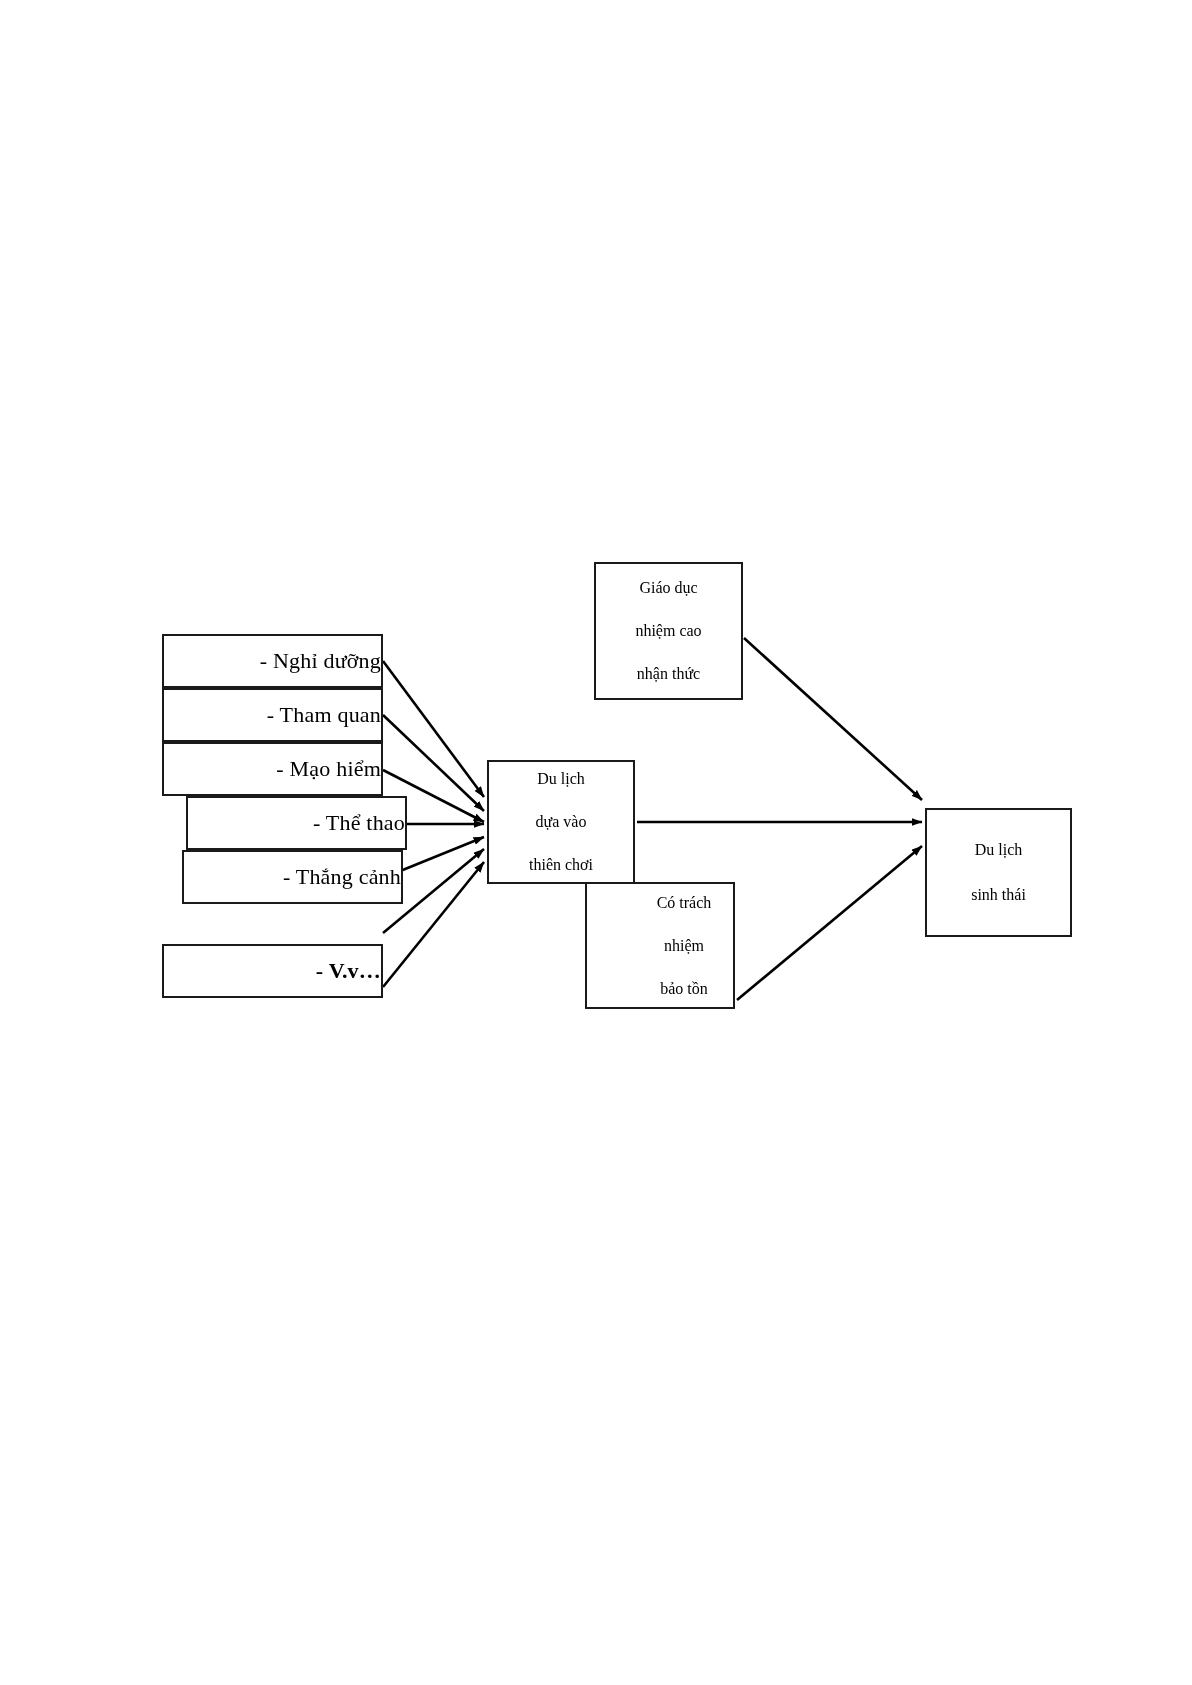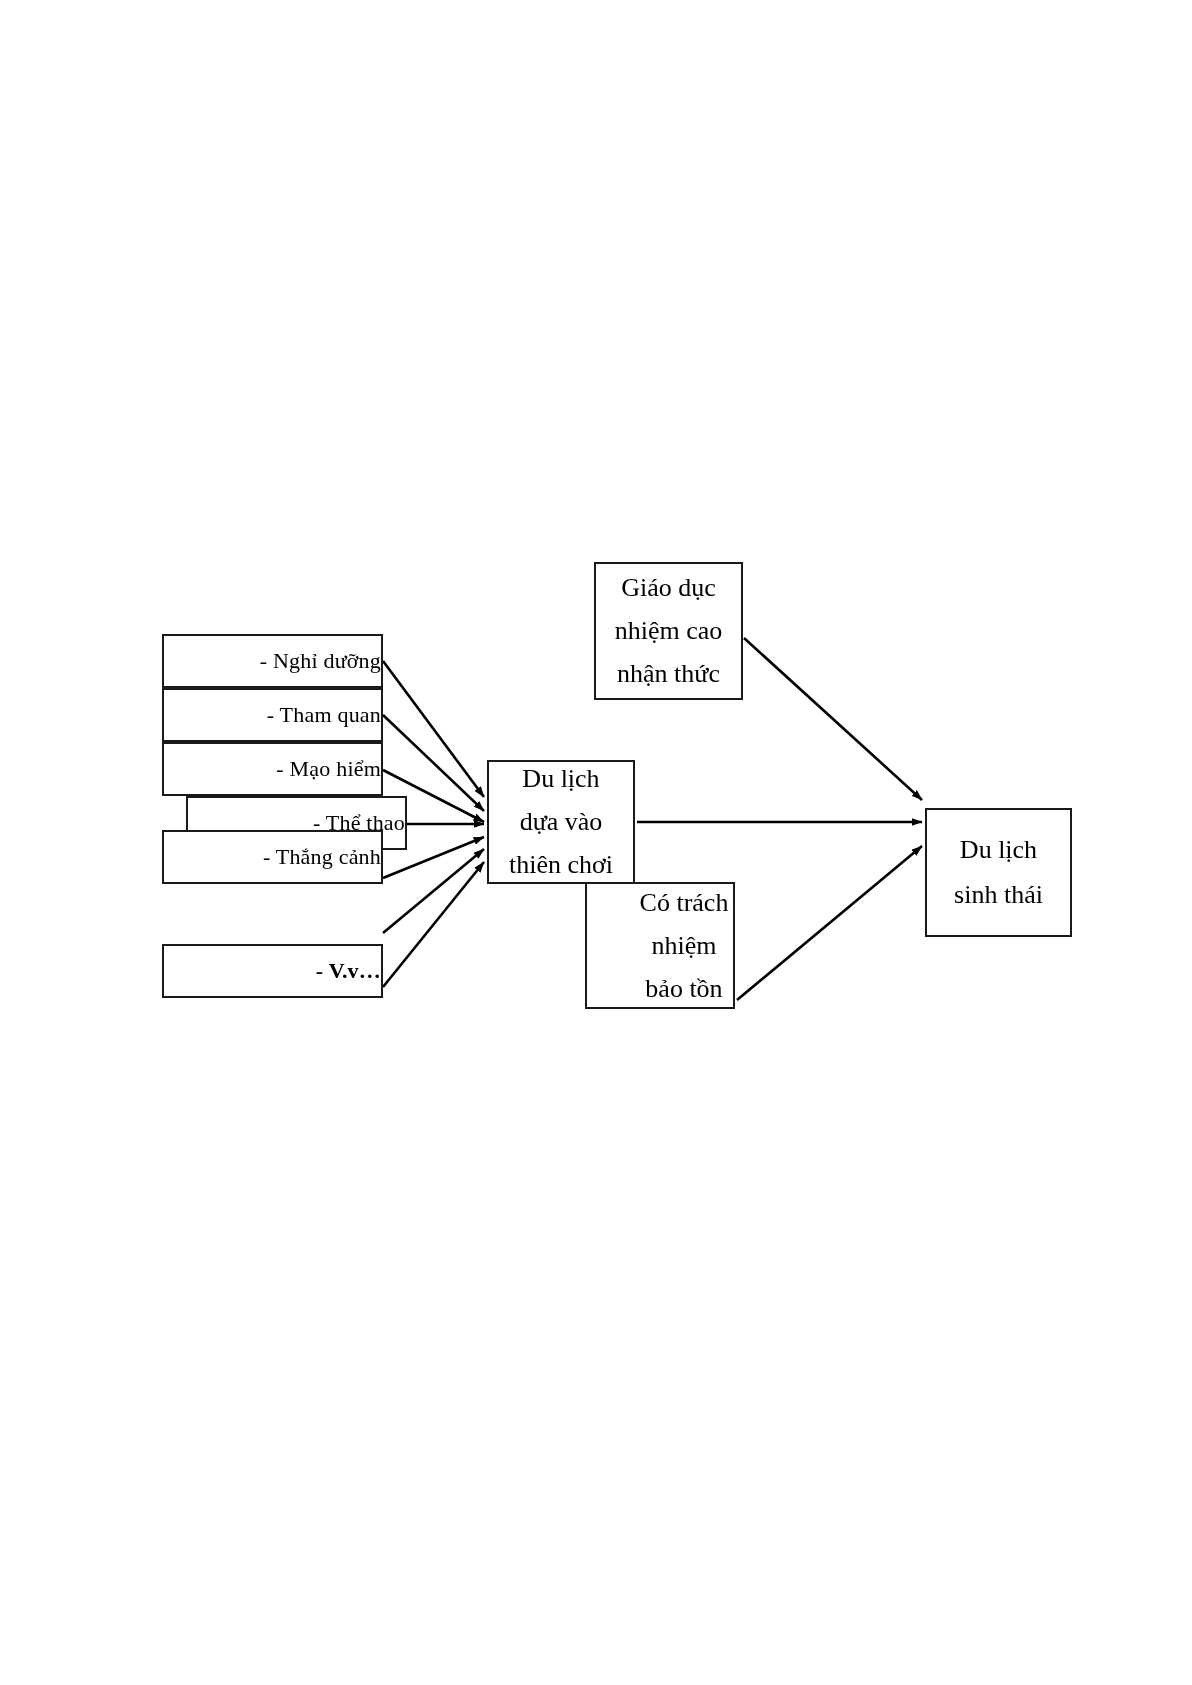--- a/index.html
+++ b/index.html
@@ -54,21 +54,21 @@
     line-height: 26px;
     letter-spacing: 0.2px;
     white-space: nowrap;
   }
   
   .stack-node {
     align-items: center;
     text-align: center;
   }
   .stack-node .node-line {
-    font-size: 26px;
+    font-size: 16px;
     line-height: 26px;
     white-space: nowrap;
   }
   .stack-node .node-line + .node-line {
     margin-top: 17px;
   }
   #node-nature {
     left: 487px;
     top: 760px;
     width: 148px;
@@ -129,21 +129,21 @@
   </div>
   <div class="node list-node" style="top:688px;">
     <span class="node-line">- Tham quan</span>
   </div>
   <div class="node list-node" style="top:742px;">
     <span class="node-line">- Mạo hiểm</span>
   </div>
   <div class="node list-node" style="top:796px;margin-left:24px;">
     <span class="node-line">- Thể thao</span>
   </div>
-  <div class="node list-node" style="top:830px;">
+  <div class="node list-node" style="top:850px;margin-left:20px;">
     <span class="node-line">- Thắng cảnh</span>
   </div>
   <div class="node list-node" style="top:944px;font-weight:bold;">
     <span class="node-line">- V.v…</span>
   </div>
 
   <div class="node stack-node" id="node-nature">
     <span class="node-line">Du lịch</span>
     <span class="node-line">dựa vào</span>
     <span class="node-line">thiên chơi</span>

